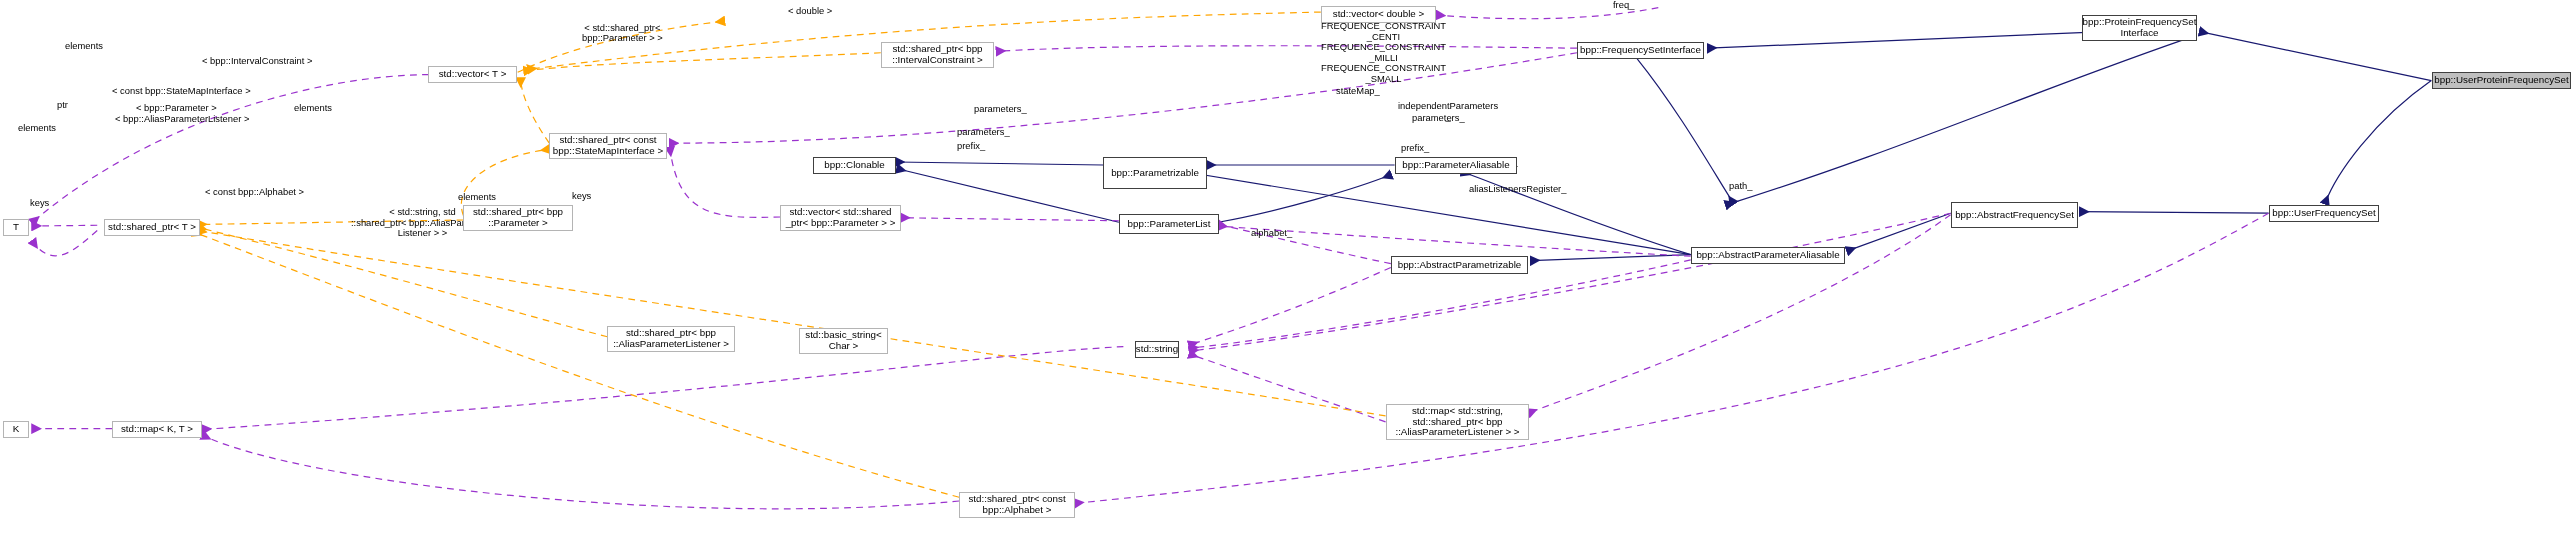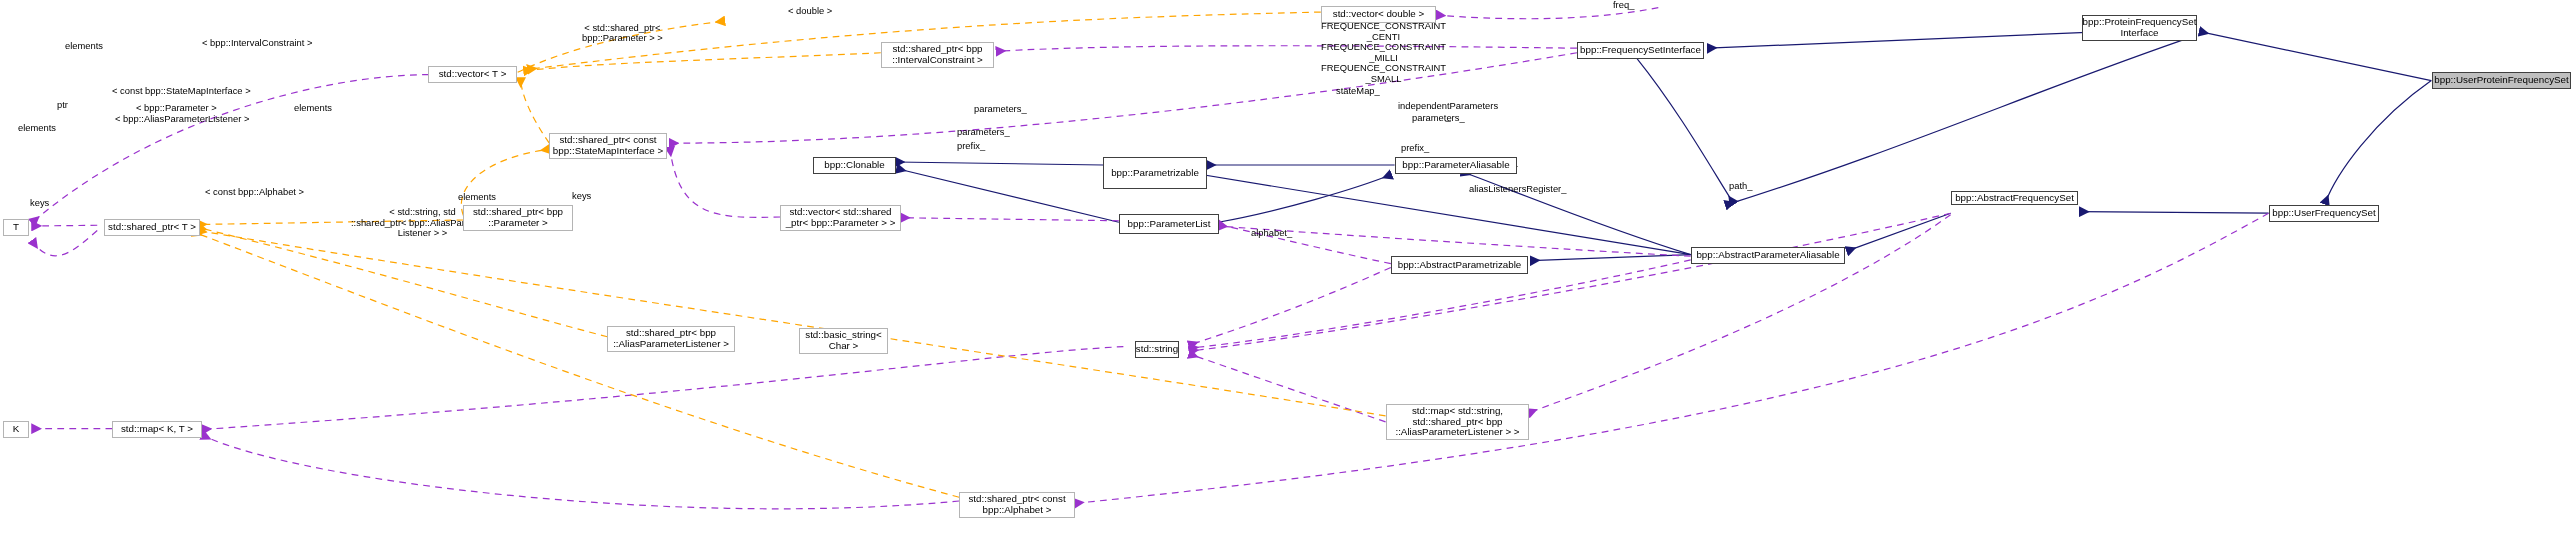--- a/index.html
+++ b/index.html
@@ -119,21 +119,21 @@
       <div class="node cls" style="left: 813px; top: 157px; width: 83px; height: 16.6px;">bpp::Clonable</div>
       <div class="node cls" style="left: 1103px; top: 157px; width: 104px; height: 32px;">bpp::Parametrizable</div>
       <div class="node cls" style="left: 1395px; top: 157px; width: 122px; height: 16.6px;">bpp::ParameterAliasable</div>
       <div class="node tmpl" style="left: 3px; top: 219px; width: 26px; height: 16.6px;">T</div>
       <div class="node tmpl" style="left: 96px; top: 219px; width: 96px; height: 16.6px; margin-left: 8px;">std::shared_ptr&lt; T &gt;</div>
       <div class="node tmpl" style="left: 463px; top: 205px; width: 110px; height: 26px;">std::shared_ptr&lt; bpp
 ::Parameter &gt;</div>
       <div class="node tmpl" style="left: 780px; top: 205px; width: 121px; height: 26px;">std::vector&lt; std::shared
 _ptr&lt; bpp::Parameter &gt; &gt;</div>
       <div class="node cls" style="left: 1119px; top: 214px; width: 100px; height: 20px;">bpp::ParameterList</div>
-      <div class="node cls" style="left: 1951px; top: 191px; width: 127px; height: 14px;">bpp::AbstractFrequencySet</div>
+      <div class="node cls" style="left: 1951px; top: 202px; width: 127px; height: 26px;">bpp::AbstractFrequencySet</div>
       <div class="node cls" style="left: 2269px; top: 205px; width: 110px; height: 16.6px;">bpp::UserFrequencySet</div>
       <div class="node cls" style="left: 1691px; top: 247px; width: 154px; height: 16.6px;">bpp::AbstractParameterAliasable</div>
       <div class="node cls" style="left: 1391px; top: 256px; width: 137px; height: 18px;">bpp::AbstractParametrizable</div>
       <div class="node tmpl" style="left: 799px; top: 328px; width: 89px; height: 26px;">std::basic_string&lt;
 Char &gt;</div>
       <div class="node tmpl" style="left: 607px; top: 326px; width: 128px; height: 26px;">std::shared_ptr&lt; bpp
 ::AliasParameterListener &gt;</div>
       <div class="node cls" style="left: 1135px; top: 341px; width: 44px; height: 16.6px;">std::string</div>
       <div class="node tmpl" style="left: 3px; top: 421px; width: 26px; height: 16.6px;">K</div>
       <div class="node tmpl" style="left: 112px; top: 421px; width: 90px; height: 16.6px;">std::map&lt; K, T &gt;</div>
@@ -148,21 +148,21 @@
       <div class="edge-label" style="left: 1613px; top: 0px;">freq_</div>
       <div class="edge-label" style="left: 65px; top: 41px;">elements</div>
       <div class="edge-label" style="left: 582px; top: 22.6px;">&lt; std::shared_ptr&lt;
 bpp::Parameter &gt; &gt;</div>
       <div class="edge-label" style="left: 1321px; top: 21px;">FREQUENCE_CONSTRAINT
 _CENTI
 FREQUENCE_CONSTRAINT
 _MILLI
 FREQUENCE_CONSTRAINT
 _SMALL</div>
-      <div class="edge-label" style="left: 202px; top: 38px;">&lt; bpp::IntervalConstraint &gt;</div>
+      <div class="edge-label" style="left: 202px; top: 56px;">&lt; bpp::IntervalConstraint &gt;</div>
       <div class="edge-label" style="left: 1336px; top: 86px;">stateMap_</div>
       <div class="edge-label" style="left: 112px; top: 86px;">&lt; const bpp::StateMapInterface &gt;</div>
       <div class="edge-label" style="left: 294px; top: 103px;">elements</div>
       <div class="edge-label" style="left: 1398px; top: 101px;">independentParameters
 _</div>
       <div class="edge-label" style="left: 57px; top: 100px;">ptr</div>
       <div class="edge-label" style="left: 136px; top: 103px;">&lt; bpp::Parameter &gt;</div>
       <div class="edge-label" style="left: 974px; top: 104px;">parameters_</div>
       <div class="edge-label" style="left: 1412px; top: 113px;">parameters_</div>
       <div class="edge-label" style="left: 115px; top: 114px;">&lt; bpp::AliasParameterListener &gt;</div>

